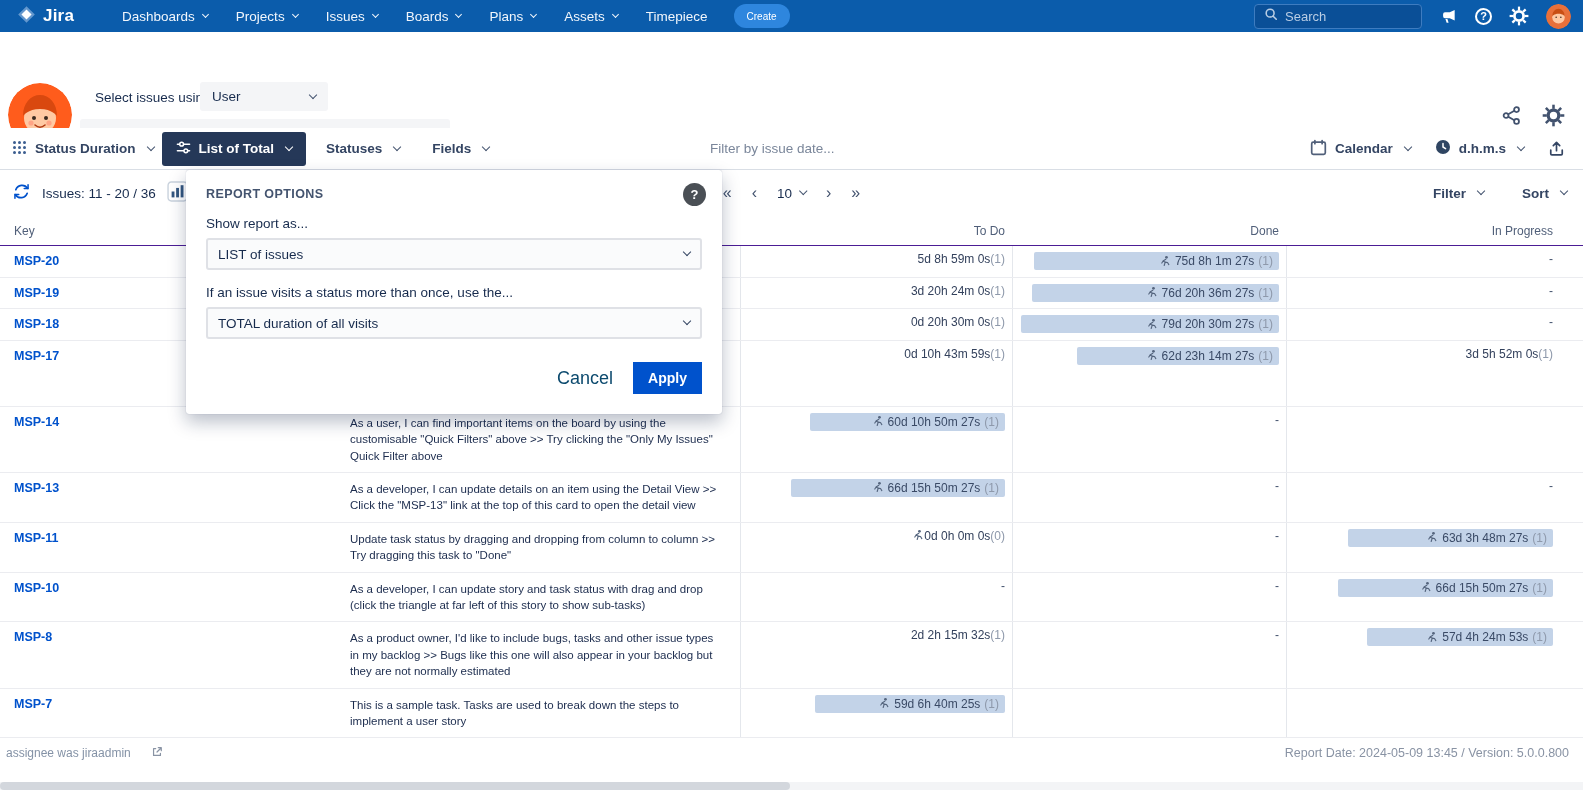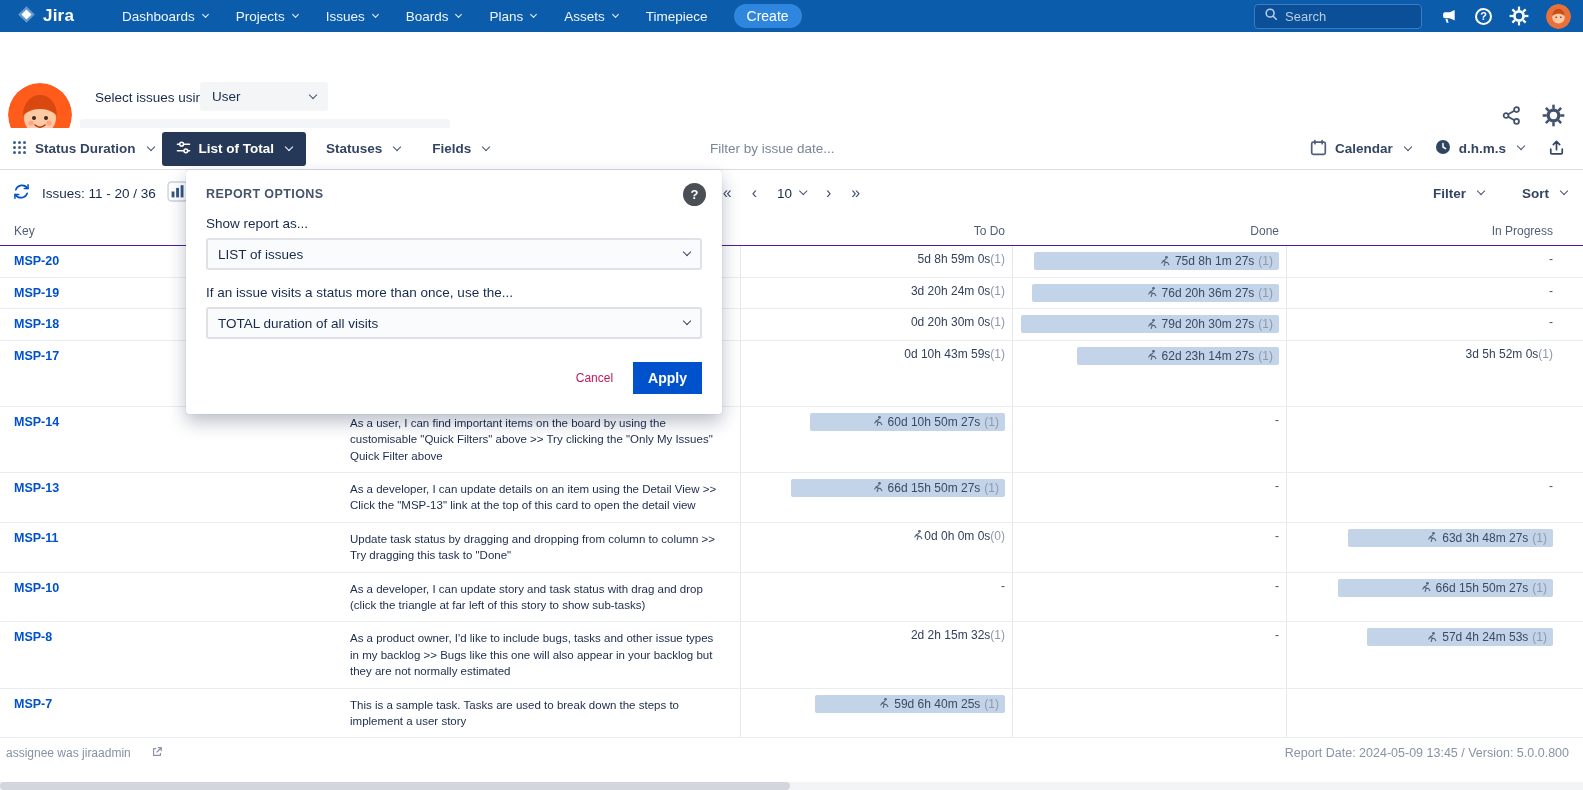--- a/index.html
+++ b/index.html
@@ -5,21 +5,21 @@
   * { box-sizing: border-box; margin: 0; padding: 0; }
   html,body { width:1583px; height:790px; overflow:hidden; }
   body { font-family:"Liberation Sans", sans-serif; background:#fff; color:#172B4D; position:relative; }
 
   
   .navbar { height:32px; background:#0B5CAB; display:flex; align-items:center; padding:0 12px 0 16px; color:#fff; }
   .logo { display:flex; align-items:center; gap:6px; margin-right:34px; cursor:pointer; }
   .logo-text { font-size:17px; font-weight:bold; letter-spacing:.2px; }
   .nav-menu { display:flex; align-items:center; }
   .nav-item { font-size:13.5px; color:#F1F6FC; padding:0 14px; height:32px; display:flex; align-items:center; cursor:pointer; white-space:nowrap; }
-  .create-btn { background:#2E86DE; color:#fff; border:none; border-radius:12px; height:24px; padding:0 13px; font-size:14px; font-family:inherit; margin-left:12px; cursor:pointer; }
+  .create-btn { background:#2E86DE; color:#fff; border:none; border-radius:12px; height:24px; padding:0 13px; font-size:10px; font-family:inherit; margin-left:12px; cursor:pointer; }
   .nav-right { margin-left:auto; display:flex; align-items:center; gap:17px; }
   .search-box { display:flex; align-items:center; gap:7px; background:#0A4F97; border:1px solid #3E7CC0; border-radius:4px; height:25px; width:168px; padding:0 9px; }
   .search-box input { background:transparent; border:none; outline:none; color:#EAF1F9; font-size:13px; width:100%; font-family:inherit; }
   .search-box input::placeholder { color:#B9CDE4; }
   .nav-icon { display:flex; align-items:center; justify-content:center; cursor:pointer; }
   .help-circle { width:17px; height:17px; border:2px solid #fff; border-radius:50%; display:flex; align-items:center; justify-content:center; font-size:11px; font-weight:bold; color:#fff; }
   .nav-avatar { width:25px; height:25px; border-radius:50%; overflow:hidden; cursor:pointer; }
 
   
   .chev { display:inline-block; width:6px; height:6px; border-right:1.7px solid currentColor; border-bottom:1.7px solid currentColor; transform:rotate(45deg); margin-left:8px; position:relative; top:-2px; }
@@ -38,21 +38,21 @@
 
   
   .toolbar { height:42px; border-bottom:1px solid #D9DEE5; display:flex; align-items:center; position:relative; padding-left:12px; background:#fff; }
   .tb-btn { display:flex; align-items:center; gap:8px; font-size:13.5px; color:#344563; font-weight:bold; cursor:pointer; white-space:nowrap; }
   .tb-btn .chev { color:#44546F; margin-left:4px; }
   #view-mode-btn { background:#253858; color:#fff; height:34px; padding:0 14px; border-radius:3px; margin-left:8px; font-weight:bold; }
   #view-mode-btn .chev { color:#fff; }
   #statuses-btn { margin-left:20px; }
   #fields-btn { margin-left:32px; }
   .date-filter { position:absolute; left:710px; color:#7A869A; font-size:13.5px; font-weight:normal; cursor:text; }
-  .tb-right { margin-left:auto; display:flex; align-items:flex-start; gap:24px; padding-right:18px; }
+  .tb-right { margin-left:auto; display:flex; align-items:center; gap:24px; padding-right:18px; }
 
   
   .report-bar { height:46px; display:flex; align-items:center; position:relative; padding:0 16px 0 12px; }
   .rb-left { display:flex; align-items:center; gap:11px; }
   .issues-count { font-size:13.5px; color:#172B4D; }
   .pagination { position:absolute; left:50%; transform:translateX(-50%); display:flex; align-items:center; gap:20px; font-size:16px; color:#42526E; }
   .pg-btn { cursor:pointer; line-height:1; }
   .pg-size { display:flex; align-items:center; font-size:13.5px; color:#172B4D; cursor:pointer; }
   .rb-right { margin-left:auto; display:flex; align-items:center; gap:38px; }
   .rb-right .tb-btn { font-weight:bold; }
@@ -76,21 +76,21 @@
 
   
   .modal { position:absolute; left:186px; top:170px; width:536px; background:#fff; border-radius:3px; z-index:40;
            box-shadow:0 8px 18px rgba(9,30,66,.28), 0 0 1px rgba(9,30,66,.3); padding:17px 20px 20px; }
   .modal-title { font-size:12.5px; font-weight:bold; letter-spacing:.4px; color:#44546F; }
   .modal-help { position:absolute; right:16px; top:13px; width:23px; height:23px; border-radius:50%; background:#4A4F55; color:#fff; font-size:13px; font-weight:bold; display:flex; align-items:center; justify-content:center; cursor:pointer; }
   .m-label { font-size:13.5px; color:#172B4D; margin:15px 0 7px; }
   .msel { height:32px; border:2px solid #DFE1E6; background:#FAFBFC; border-radius:3px; display:flex; align-items:center; justify-content:space-between; padding:0 10px; font-size:13.5px; color:#172B4D; cursor:pointer; }
   .msel .chev { color:#344563; }
   .m-actions { display:flex; align-items:center; justify-content:flex-end; gap:20px; margin-top:23px; }
-  .cancel-btn { background:none; border:none; font-family:inherit; font-size:12px; color:#be185d; cursor:pointer; }
+  .cancel-btn { background:none; border:none; font-family:inherit; font-size:18px; color:#0c4a6e; cursor:pointer; }
   .apply-btn { background:#0052CC; border:none; color:#fff; font-family:inherit; font-size:14px; font-weight:bold; border-radius:0; padding:8px 15px; cursor:pointer; }
 
   
   .page-footer { display:flex; align-items:center; height:26px; padding:0 14px 0 6px; margin-top:2px; }
   .footer-left { display:flex; align-items:center; gap:20px; font-size:12px; color:#8492A6; cursor:pointer; }
   .footer-right { margin-left:auto; font-size:12.5px; color:#8993A4; }
 
   
   .hscroll { position:absolute; left:0; bottom:0; width:100%; height:8px; background:#F3F4F6; }
   .hscroll-thumb { width:790px; height:8px; background:#D3D7DD; border-radius:4px; cursor:pointer; }

